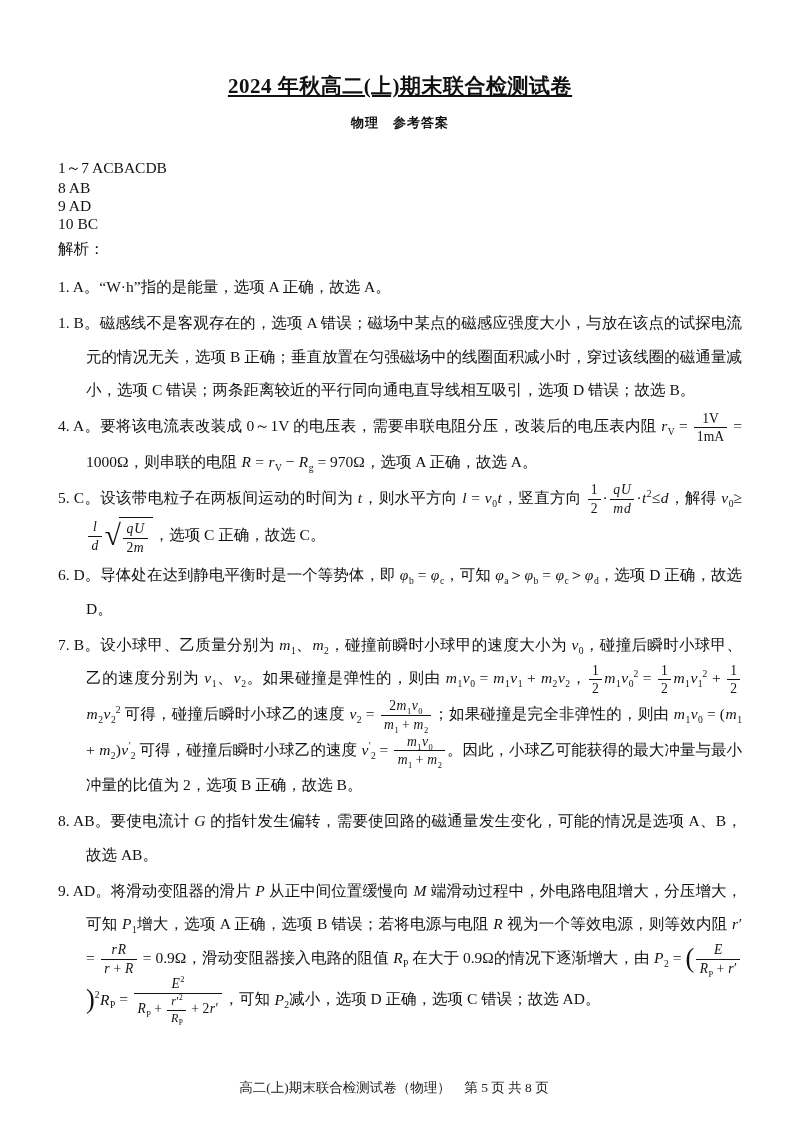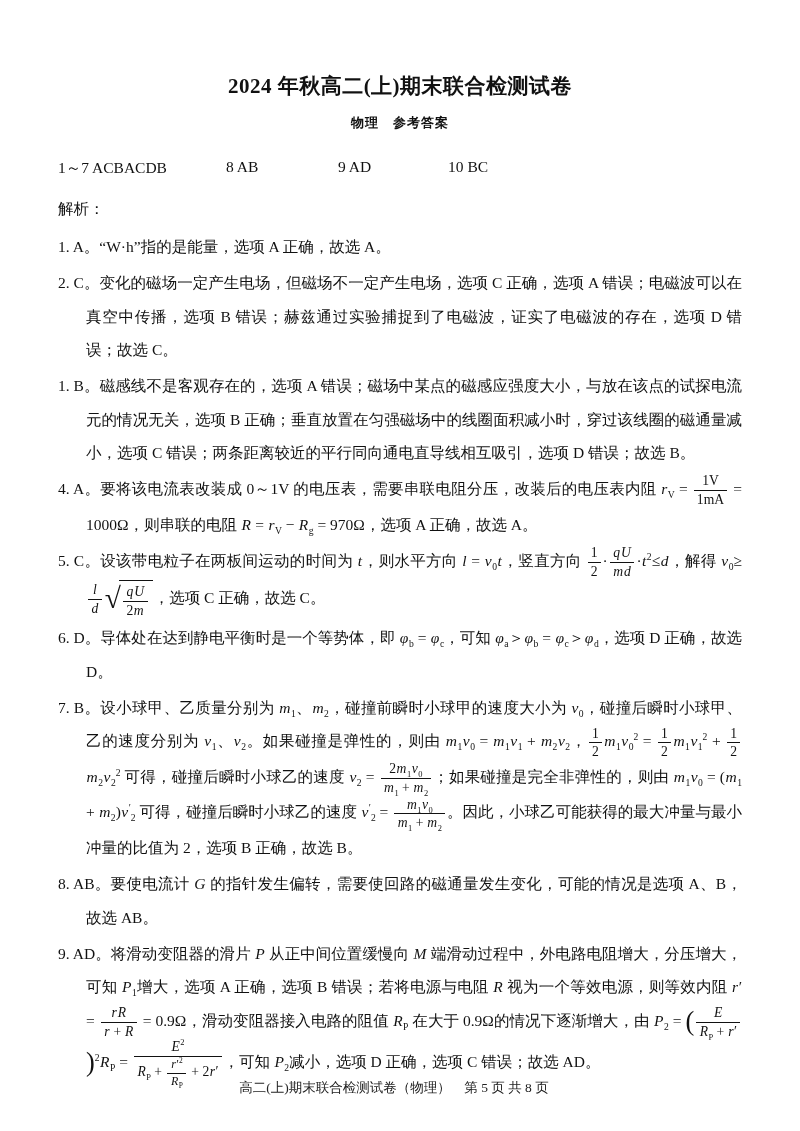--- a/index.html
+++ b/index.html
@@ -12,30 +12,31 @@
     overflow: hidden;
   }
   .page { padding: 72px 58px 0 58px; }
 
   h1.title {
     margin: 0 0 14px 0;
     text-align: center;
     font-size: 21px;
     font-weight: bold;
     letter-spacing: 0.5px;
+    text-decoration: underline;
   }
   h2.subtitle {
     margin: 0 0 26px 0;
     text-align: center;
     font-size: 13px;
     font-weight: bold;
     letter-spacing: 1px;
   }
 
-  .answers { display: flex; font-size: 15.5px; margin-bottom: 20px; }
+  .answers { display: flex; font-size: 15.5px; margin-bottom: 6px; flex-direction: column; }
   .answers .ans-0 { width: 168px; }
   .answers .ans-1 { width: 112px; }
   .answers .ans-2 { width: 110px; }
 
   .analysis-label { font-size: 15.5px; margin-bottom: 10px; }
 
   .items { font-size: 15.5px; }
   .item {
     line-height: 2.15;
     text-align: justify;
@@ -91,21 +92,20 @@
     <span class="ans-0">1～7 ACBACDB</span>
     <span class="ans-1">8 AB</span>
     <span class="ans-2">9 AD</span>
     <span class="ans-3">10 BC</span>
   </div>
 
   <div class="analysis-label">解析：</div>
 
   <div class="items" id="solution-list">
       <div class="item">1. A。“W·h”指的是能量，选项 A 正确，故选 A。</div>
-      <div class="item">2. C。变化的磁场一定产生电场，但磁场不一定产生电场，选项 C 正确，选项 A 错误；电磁波可以在真空中传播，选项 B 错误；赫兹通过实验捕捉到了电磁波，证实了电磁波的存在，选项 D 错误；故选 C。</div>
       <div class="item">1. B。磁感线不是客观存在的，选项 A 错误；磁场中某点的磁感应强度大小，与放在该点的试探电流元的情况无关，选项 B 正确；垂直放置在匀强磁场中的线圈面积减小时，穿过该线圈的磁通量减小，选项 C 错误；两条距离较近的平行同向通电直导线相互吸引，选项 D 错误；故选 B。</div>
       <div class="item">4. A。要将该电流表改装成 0～1V 的电压表，需要串联电阻分压，改装后的电压表内阻 <span class="var">r</span><sub>V</sub> = <span class="frac"><span class="num">1V</span><span class="den">1mA</span></span> = 1000Ω，则串联的电阻 <span class="var">R</span> = <span class="var">r</span><sub>V</sub> − <span class="var">R</span><sub>g</sub> = 970Ω，选项 A 正确，故选 A。</div>
       <div class="item">5. C。设该带电粒子在两板间运动的时间为 <span class="var">t</span>，则水平方向 <span class="var">l</span> = <span class="var">v</span><sub>0</sub><span class="var">t</span>，竖直方向 <span class="frac"><span class="num">1</span><span class="den">2</span></span>·<span class="frac"><span class="num"><span class="var">q</span><span class="var">U</span></span><span class="den"><span class="var">m</span><span class="var">d</span></span></span>·<span class="var">t</span><sup>2</sup>≤<span class="var">d</span>，解得 <span class="var">v</span><sub>0</sub>≥<span class="frac"><span class="num"><span class="var">l</span></span><span class="den"><span class="var">d</span></span></span><span class="sqrt">
           <span class="rad">√</span>
           <span class="cand"><span class="frac"><span class="num"><span class="var">q</span><span class="var">U</span></span><span class="den">2<span class="var">m</span></span></span></span>
         </span>，选项 C 正确，故选 C。</div>
       <div class="item">6. D。导体处在达到静电平衡时是一个等势体，即 <span class="var">φ</span><sub>b</sub> = <span class="var">φ</span><sub>c</sub>，可知 <span class="var">φ</span><sub>a</sub>＞<span class="var">φ</span><sub>b</sub> = <span class="var">φ</span><sub>c</sub>＞<span class="var">φ</span><sub>d</sub>，选项 D 正确，故选 D。</div>
       <div class="item">7. B。设小球甲、乙质量分别为 <span class="var">m</span><sub>1</sub>、<span class="var">m</span><sub>2</sub>，碰撞前瞬时小球甲的速度大小为 <span class="var">v</span><sub>0</sub>，碰撞后瞬时小球甲、乙的速度分别为 <span class="var">v</span><sub>1</sub>、<span class="var">v</span><sub>2</sub>。如果碰撞是弹性的，则由 <span class="var">m</span><sub>1</sub><span class="var">v</span><sub>0</sub> = <span class="var">m</span><sub>1</sub><span class="var">v</span><sub>1</sub> + <span class="var">m</span><sub>2</sub><span class="var">v</span><sub>2</sub>，<span class="frac"><span class="num">1</span><span class="den">2</span></span><span class="var">m</span><sub>1</sub><span class="var">v</span><sub>0</sub><sup>2</sup> = <span class="frac"><span class="num">1</span><span class="den">2</span></span><span class="var">m</span><sub>1</sub><span class="var">v</span><sub>1</sub><sup>2</sup> + <span class="frac"><span class="num">1</span><span class="den">2</span></span><span class="var">m</span><sub>2</sub><span class="var">v</span><sub>2</sub><sup>2</sup> 可得，碰撞后瞬时小球乙的速度 <span class="var">v</span><sub>2</sub> = <span class="frac"><span class="num">2<span class="var">m</span><sub>1</sub><span class="var">v</span><sub>0</sub></span><span class="den"><span class="var">m</span><sub>1</sub> + <span class="var">m</span><sub>2</sub></span></span>；如果碰撞是完全非弹性的，则由 <span class="var">m</span><sub>1</sub><span class="var">v</span><sub>0</sub> = (<span class="var">m</span><sub>1</sub> + <span class="var">m</span><sub>2</sub>)<span class="var">v</span><sup>′</sup><sub>2</sub> 可得，碰撞后瞬时小球乙的速度 <span class="var">v</span><sup>′</sup><sub>2</sub> = <span class="frac"><span class="num"><span class="var">m</span><sub>1</sub><span class="var">v</span><sub>0</sub></span><span class="den"><span class="var">m</span><sub>1</sub> + <span class="var">m</span><sub>2</sub></span></span>。因此，小球乙可能获得的最大冲量与最小冲量的比值为 2，选项 B 正确，故选 B。</div>
       <div class="item">8. AB。要使电流计 <span class="var">G</span> 的指针发生偏转，需要使回路的磁通量发生变化，可能的情况是选项 A、B，故选 AB。</div>
       <div class="item">9. AD。将滑动变阻器的滑片 <span class="var">P</span> 从正中间位置缓慢向 <span class="var">M</span> 端滑动过程中，外电路电阻增大，分压增大，可知 <span class="var">P</span><sub>1</sub>增大，选项 A 正确，选项 B 错误；若将电源与电阻 <span class="var">R</span> 视为一个等效电源，则等效内阻 <span class="var">r</span>′ = <span class="frac"><span class="num"><span class="var">r</span><span class="var">R</span></span><span class="den"><span class="var">r</span> + <span class="var">R</span></span></span> = 0.9Ω，滑动变阻器接入电路的阻值 <span class="var">R</span><sub>P</sub> 在大于 0.9Ω的情况下逐渐增大，由 <span class="var">P</span><sub>2</sub> = <span class="bigp">(</span><span class="frac"><span class="num"><span class="var">E</span></span><span class="den"><span class="var">R</span><sub>P</sub> + <span class="var">r</span>′</span></span><span class="bigp">)</span><sup>2</sup><span class="var">R</span><sub>P</sub> = <span class="frac"><span class="num"><span class="var">E</span><sup>2</sup></span><span class="den"><span class="var">R</span><sub>P</sub> + <span class="frac"><span class="num"><span class="var">r</span>′<sup>2</sup></span><span class="den"><span class="var">R</span><sub>P</sub></span></span> + 2<span class="var">r</span>′</span></span>，可知 <span class="var">P</span><sub>2</sub>减小，选项 D 正确，选项 C 错误；故选 AD。</div>

